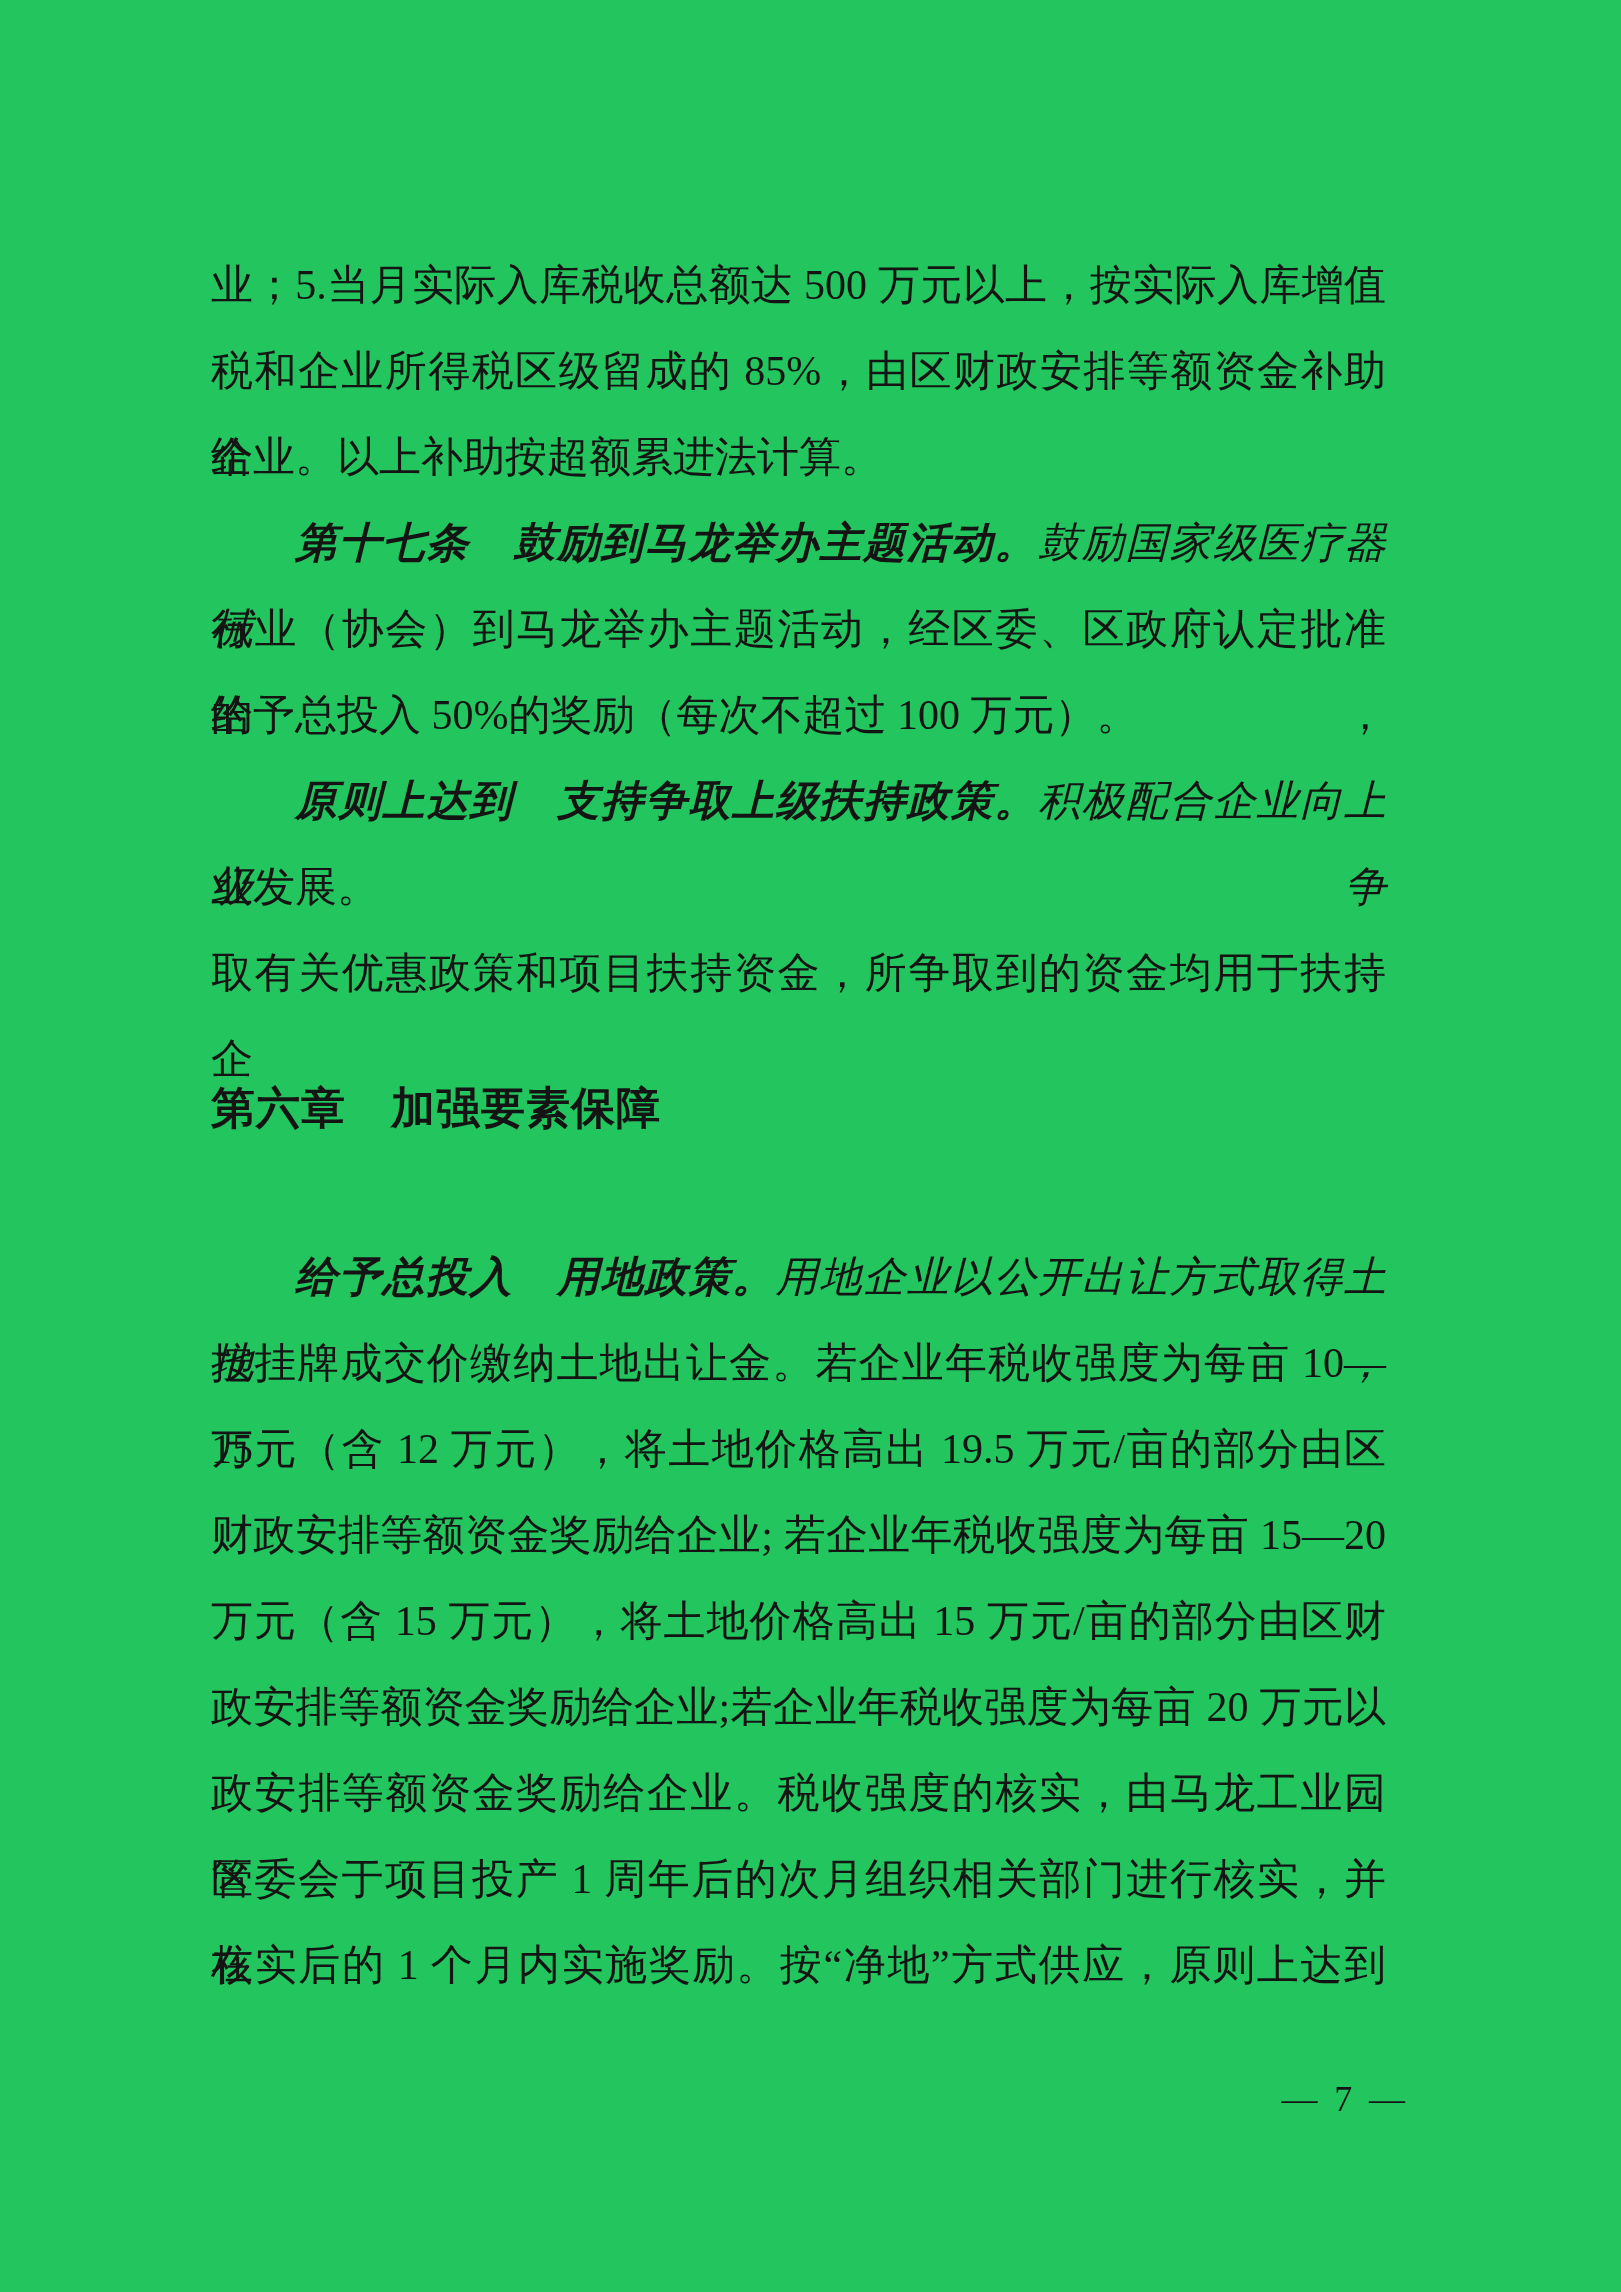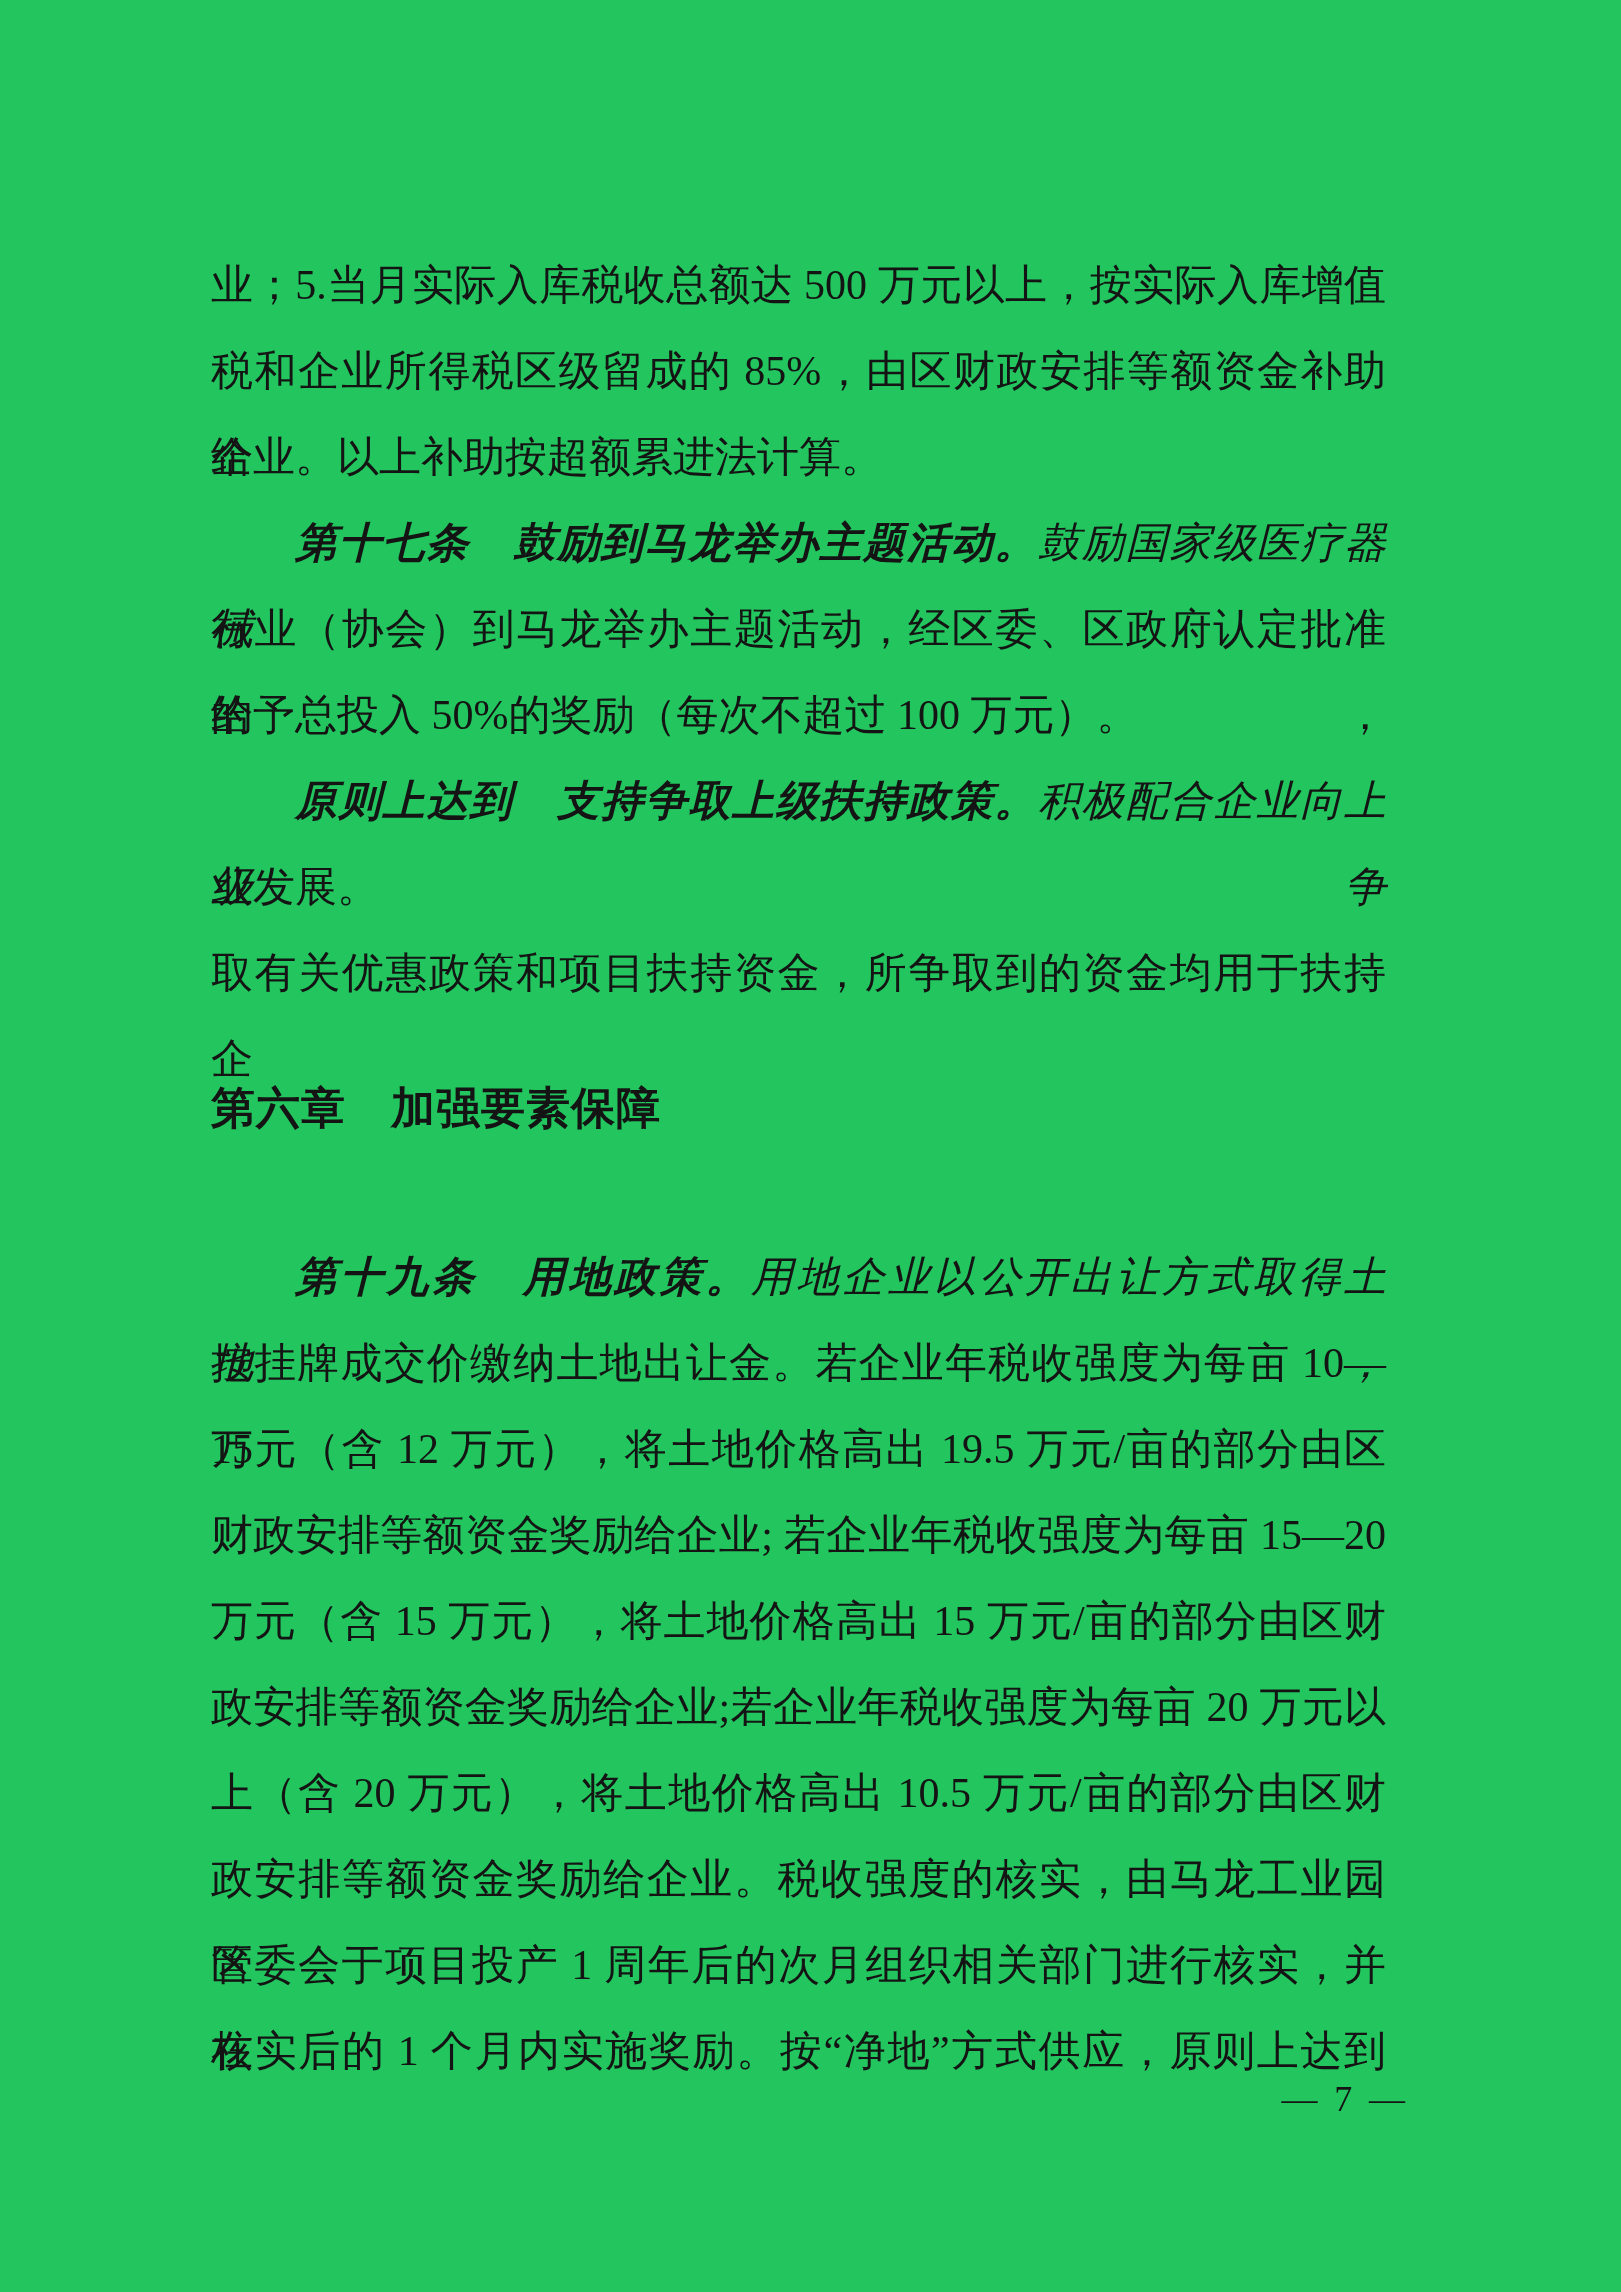--- a/index.html
+++ b/index.html
@@ -74,26 +74,25 @@
       <div class="line just"><span>业；5.当月实际入库税收总额达 500 万元以上，按实际入库增值</span></div>
       <div class="line just"><span>税和企业所得税区级留成的 85%，由区财政安排等额资金补助给</span></div>
       <div class="line nojust"><span>企业。以上补助按超额累进法计算。</span></div>
       <div class="line just indent"><span class="b">第十七条</span><span class="b">　鼓励到马龙举办主题活动。</span><span>鼓励国家级医疗器械</span></div>
       <div class="line just"><span>行业（协会）到马龙举办主题活动，经区委、区政府认定批准的，</span></div>
       <div class="line nojust"><span>给予总投入 50%的奖励（每次不超过 100 万元）。</span></div>
       <div class="line just indent"><span class="b">原则上达到</span><span class="b">　支持争取上级扶持政策。</span><span>积极配合企业向上级争</span></div>
       <div class="line nojust"><span>业发展。</span></div>
       <div class="line just"><span>取有关优惠政策和项目扶持资金，所争取到的资金均用于扶持企</span></div>
       <div class="chapter-heading"><span class="b">第六章　加强要素保障</span></div>
-      <div class="line just indent"><span class="b">第十九条</span><span class="b">　用地政策。</span><span>用地企业以公开出让方式取得土地，</span></div>
+      <div class="line just indent"><span class="b">给予总投入</span><span class="b">　用地政策。</span><span>用地企业以公开出让方式取得土地，</span></div>
       <div class="line just"><span>按挂牌成交价缴纳土地出让金。若企业年税收强度为每亩 10—15</span></div>
       <div class="line just"><span>万元（含 12 万元），将土地价格高出 19.5 万元/亩的部分由区</span></div>
       <div class="line just"><span>财政安排等额资金奖励给企业; 若企业年税收强度为每亩 15—20</span></div>
       <div class="line just"><span>万元（含 15 万元），将土地价格高出 15 万元/亩的部分由区财</span></div>
       <div class="line just"><span>政安排等额资金奖励给企业;若企业年税收强度为每亩 20 万元以</span></div>
-      <div class="line just"><span>上（含 20 万元），将土地价格高出 10.5 万元/亩的部分由区财</span></div>
       <div class="line just"><span>政安排等额资金奖励给企业。税收强度的核实，由马龙工业园区</span></div>
       <div class="line just"><span>管委会于项目投产 1 周年后的次月组织相关部门进行核实，并在</span></div>
       <div class="line just"><span>核实后的 1 个月内实施奖励。按“净地”方式供应，原则上达到</span></div>
     </div>
   <div class="page-number">— 7 —</div>
 </div>
 
 
 </body></html>

